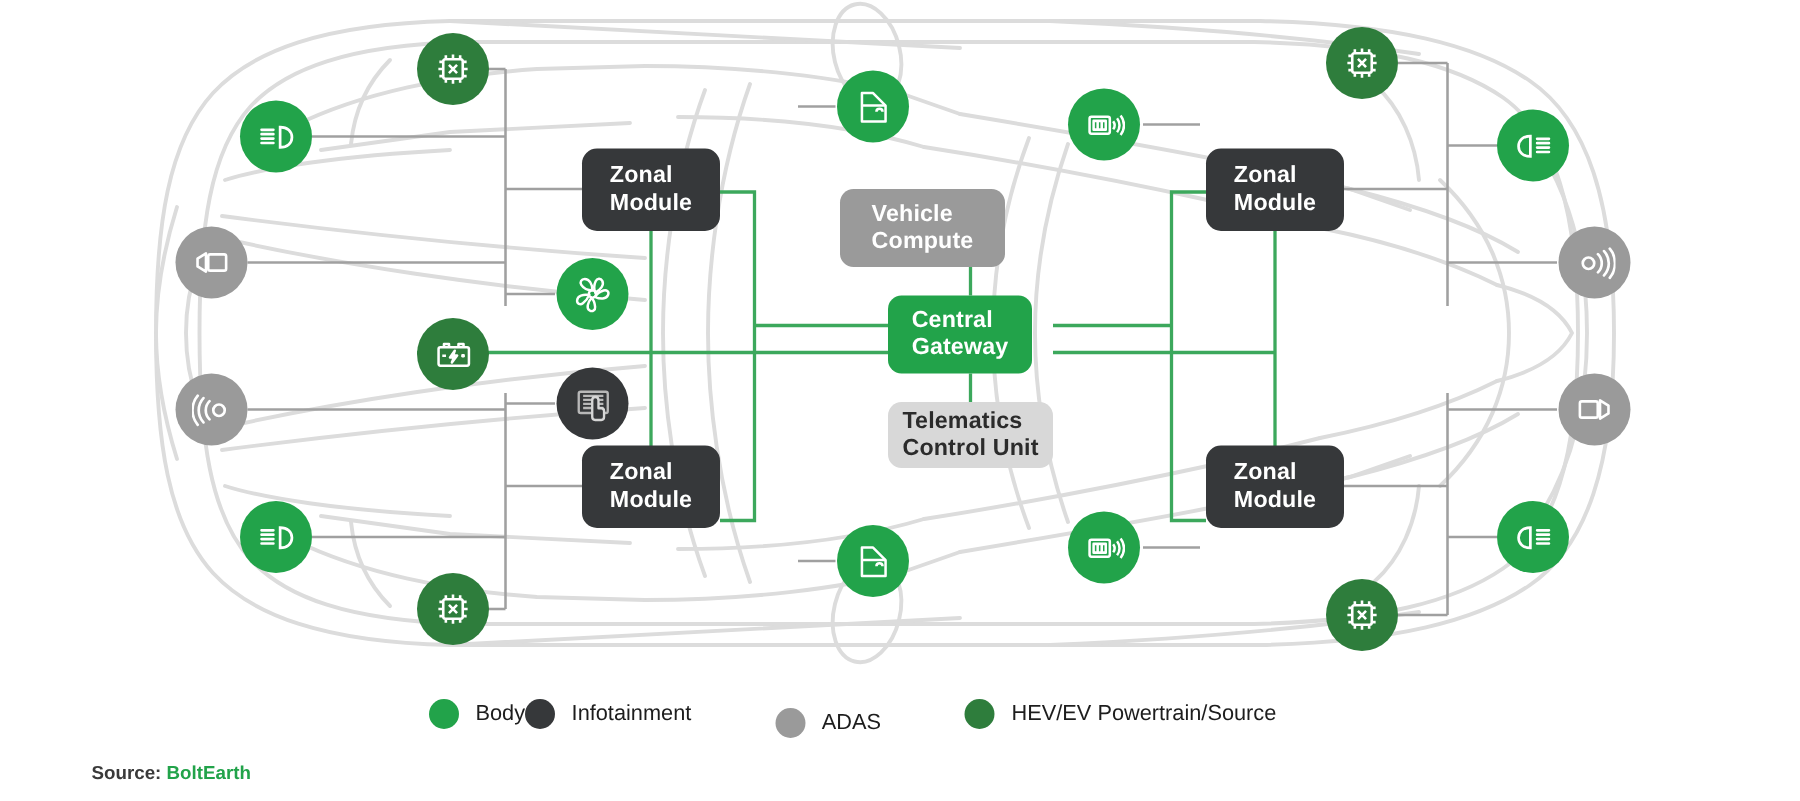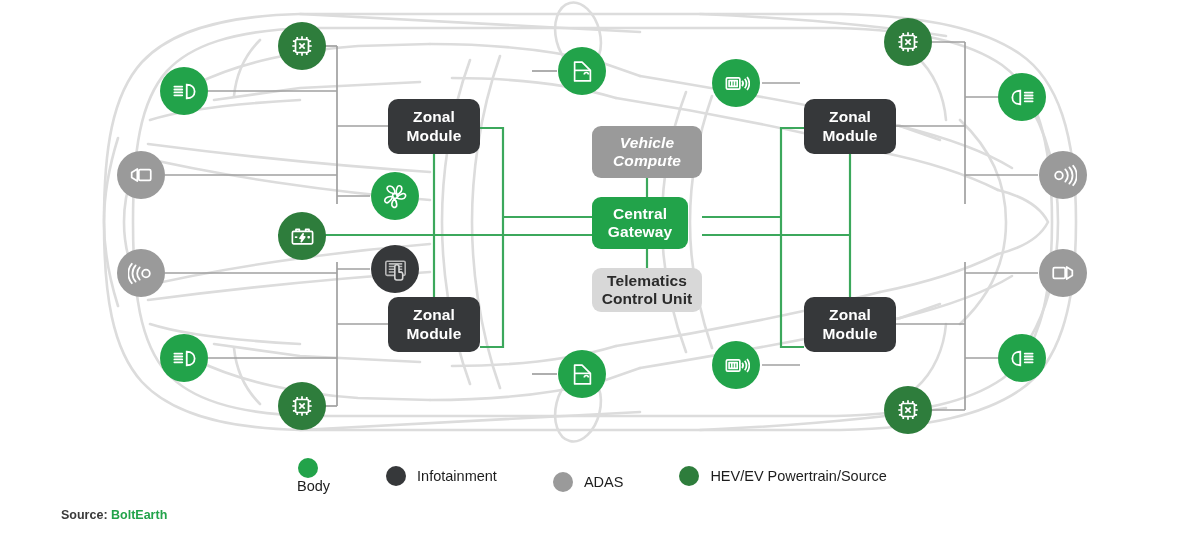--- a/index.html
+++ b/index.html
@@ -27,21 +27,20 @@
     height: 534px;
   }
 
   
   .node-box {
     position: absolute;
     box-sizing: border-box;
     display: flex;
     align-items: center;
     justify-content: center;
-    text-align: center;
     border-radius: 9px;
     font-weight: bold;
     font-size: 15.5px;
     line-height: 1.18;
     letter-spacing: .1px;
     white-space: pre-line;
     z-index: 6;
   }
   .node-zonal {
     background: #36383a;
@@ -269,21 +268,21 @@
 
       <path d="M 702 217 L 781 217"></path>
       <path d="M 702 235 L 850 235"></path>
 
       <path d="M 647 178 L 647 197"></path>
 
       <path d="M 647 249 L 647 268"></path>
     </g>
   </svg>
 
-  <div class="node-box node-compute" style="left:592px; top:126px;font-style:italic;">Vehicle
+  <div class="node-box node-compute" style="left:560px; top:126px;">Vehicle
 Compute</div>
 
   <div class="node-box node-gateway" style="left:592px; top:197px;">Central
 Gateway</div>
 
   <div class="node-box node-telematics" style="left:592px; top:268px;">Telematics
 Control Unit</div>
 
   <div class="node-box node-zonal" style="left:388px; top:99px;">Zonal
 Module</div>
@@ -461,21 +460,21 @@
     <svg width="26" height="26" viewBox="0 0 24 24" fill="none" stroke="#fff" stroke-width="1.6">
       <rect x="6" y="6" width="12" height="12" rx="1.4"></rect>
       <path d="M9.5 9.5 L14.5 14.5 M14.5 9.5 L9.5 14.5"></path>
       <path d="M12 3 V6 M12 18 V21 M3 12 H6 M18 12 H21"></path>
       <path d="M7.6 3.6 V6 M16.4 3.6 V6 M7.6 18 V20.4 M16.4 18 V20.4"></path>
       <path d="M3.6 7.6 H6 M3.6 16.4 H6 M18 7.6 H20.4 M18 16.4 H20.4"></path>
     </svg>
   </div>
 
   <div id="legend">
-    <div class="legend-item" style="margin-right:56px;flex-direction:column;">
+    <div class="legend-item" style="">
       <span class="legend-dot" style="background:#22A34A"></span>
       <span class="legend-label">Body</span>
     </div>
     <div class="legend-item" style="margin-right:56px;">
       <span class="legend-dot" style="background:#36383A"></span>
       <span class="legend-label">Infotainment</span>
     </div>
     <div class="legend-item" style="margin-right:56px;margin-top:12px;">
       <span class="legend-dot" style="background:#9A9A9A"></span>
       <span class="legend-label">ADAS</span>

